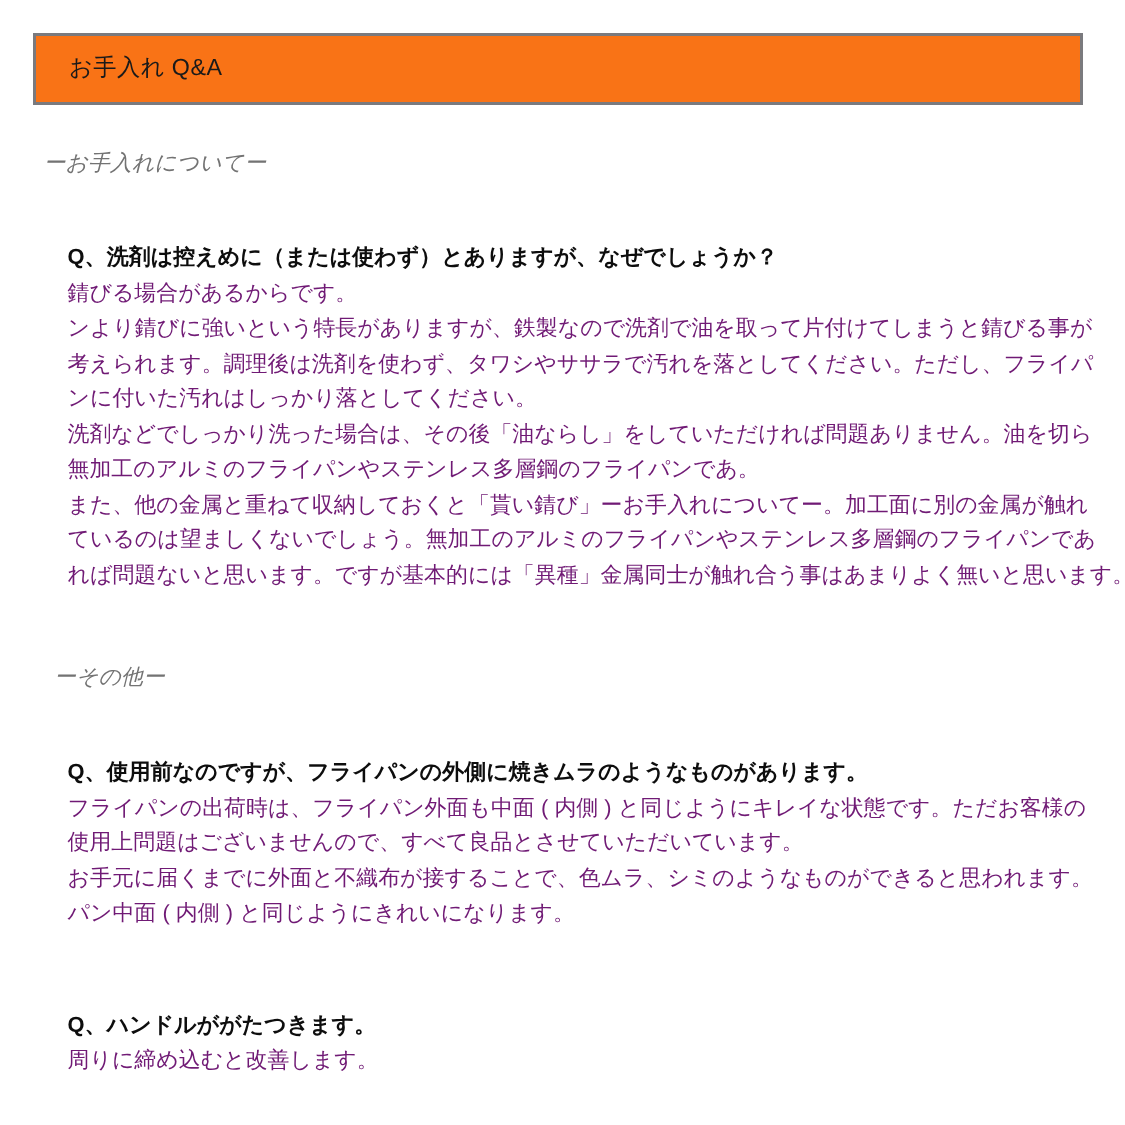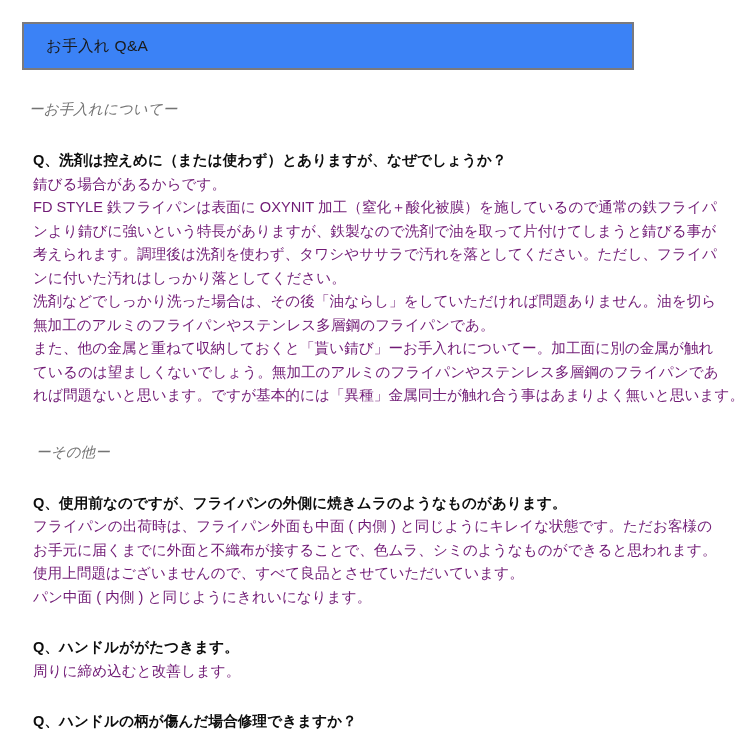--- a/index.html
+++ b/index.html
@@ -21,24 +21,24 @@
     position: relative;
     width: 750px;
     height: 750px;
     box-sizing: border-box;
     padding: 22px 28px 0 22px;
   }
 
   
   .title-box {
     box-sizing: border-box;
-    width: 612px;
+    width: 700px;
     height: 48px;
     border: 2px solid #7a7a7e;
-    background: #3b82f6;
+    background: #f97316;
     display: flex;
     align-items: center;
     padding-left: 22px;
     margin: 0 0 0 0;
   }
   .title-box .title-text {
     font-size: 15.5px;
     line-height: 1;
     letter-spacing: 0.02em;
     color: #1a1a1a;
@@ -59,21 +59,21 @@
     color: #737373;
     margin: 0;
     padding-left: 0px;
     font-style: italic;
   }
   .section-heading.indented {
     padding-left: 7px;
   }
 
   .block {
-    margin: 4px;
+    margin: 16px;
   }
 
   .q-line {
     font-size: 14.6px;
     line-height: 23.5px;
     font-weight: 700;
     color: #0d0d0d;
     letter-spacing: 0.005em;
     margin: 0;
     white-space: nowrap;
@@ -107,43 +107,42 @@
 
     <div class="section">
       <div class="gap-sm"></div>
       <div class="section-heading">ーお手入れについてー</div>
 
       <div class="gap-lg"></div>
 
       <div class="block">
         <div class="q-line">Q、洗剤は控えめに（または使わず）とありますが、なぜでしょうか？</div>
         <div class="a-line">錆びる場合があるからです。</div>
-        <div class="a-line">FD STYLE 鉄フライパンは表面に OXYNIT 加工（窒化＋酸化被膜）を施しているので通常の鉄フライパ</div>
         <div class="a-line">ンより錆びに強いという特長がありますが、鉄製なので洗剤で油を取って片付けてしまうと錆びる事が</div>
         <div class="a-line">考えられます。調理後は洗剤を使わず、タワシやササラで汚れを落としてください。ただし、フライパ</div>
         <div class="a-line">ンに付いた汚れはしっかり落としてください。</div>
         <div class="a-line">洗剤などでしっかり洗った場合は、その後「油ならし」をしていただければ問題ありません。油を切ら</div>
         <div class="a-line">無加工のアルミのフライパンやステンレス多層鋼のフライパンであ。</div>
         <div class="a-line">また、他の金属と重ねて収納しておくと「貰い錆び」ーお手入れについてー。加工面に別の金属が触れ</div>
         <div class="a-line">ているのは望ましくないでしょう。無加工のアルミのフライパンやステンレス多層鋼のフライパンであ</div>
         <div class="a-line">れば問題ないと思います。ですが基本的には「異種」金属同士が触れ合う事はあまりよく無いと思います。</div>
       </div>
     </div>
 
     <div class="section">
       <div class="gap-xl"></div>
       <div class="section-heading indented">ーその他ー</div>
 
       <div class="gap-lg"></div>
 
       <div class="block">
         <div class="q-line">Q、使用前なのですが、フライパンの外側に焼きムラのようなものがあります。</div>
         <div class="a-line">フライパンの出荷時は、フライパン外面も中面 ( 内側 ) と同じようにキレイな状態です。ただお客様の</div>
+        <div class="a-line">使用上問題はございませんので、すべて良品とさせていただいています。</div>
         <div class="a-line">お手元に届くまでに外面と不織布が接することで、色ムラ、シミのようなものができると思われます。</div>
-        <div class="a-line">使用上問題はございませんので、すべて良品とさせていただいています。</div>
         <div class="a-line">パン中面 ( 内側 ) と同じようにきれいになります。</div>
       </div>
 
       <div class="gap-md"></div>
 
       <div class="block">
         <div class="q-line">Q、ハンドルががたつきます。</div>
         <div class="a-line">周りに締め込むと改善します。</div>
       </div>
 

